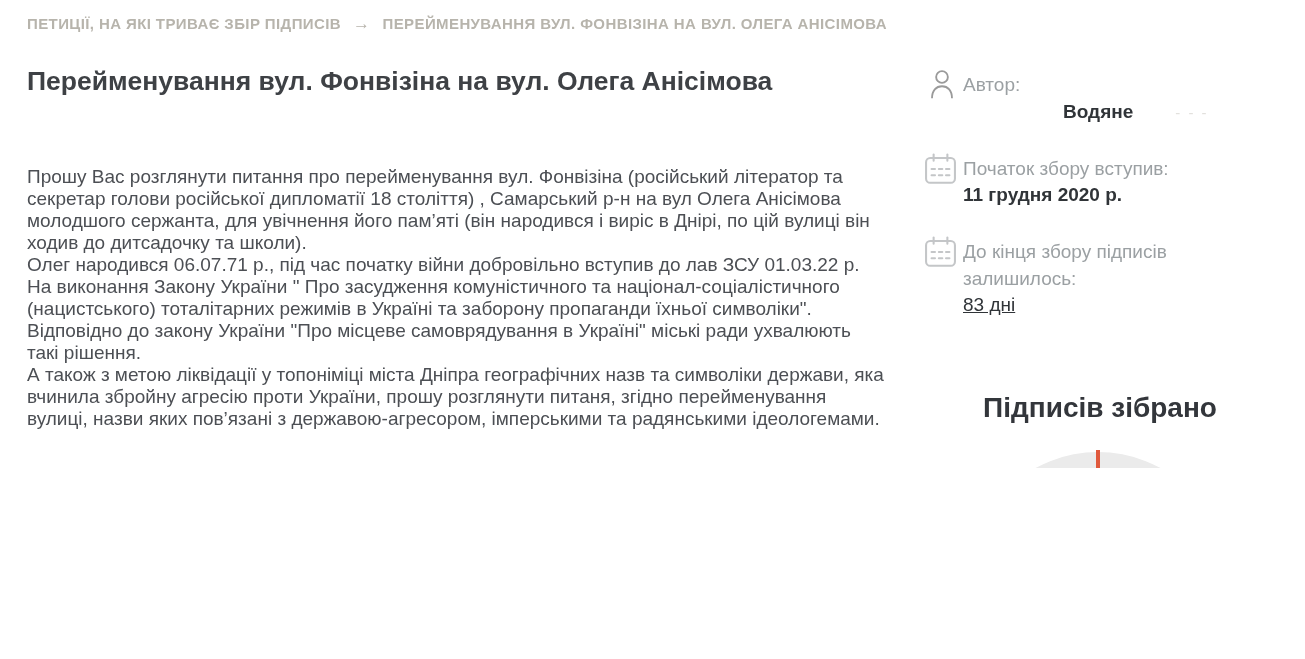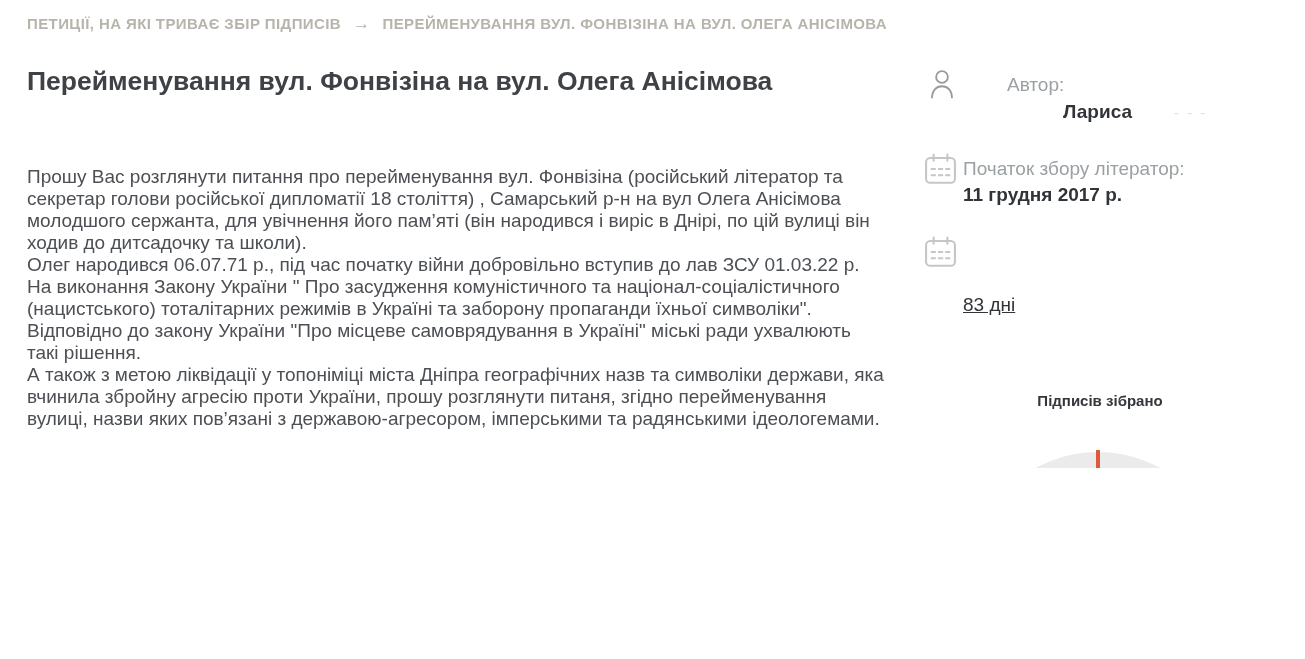--- a/index.html
+++ b/index.html
@@ -68,21 +68,21 @@
     margin-left: 42px;
     font-size: 15px;
   }
 
   
   .gauge-title {
     position: absolute;
     left: 930px; top: 392px;
     width: 340px;
     text-align: center;
-    font-size: 15px;
+    font-size: 28px;
     font-weight: 700;
     color: #33363b;
   }
   .gauge {
     position: absolute;
     left: 968px; top: 452px;
     width: 260px; height: 260px;
   }
   .gauge-ring {
     position: absolute;
@@ -144,54 +144,55 @@
     <p>На виконання Закону України " Про засудження комуністичного та націонал-соціалістичного (нацистського) тоталітарних режимів в Україні та заборону пропаганди їхньої символіки". Відповідно до закону України "Про місцеве самоврядування в Україні" міські ради ухвалюють такі рішення.</p>
     <p>А також з метою ліквідації у топоніміці міста Дніпра географічних назв та символіки держави, яка вчинила збройну агресію проти України, прошу розглянути питаня, згідно перейменування вулиці, назви яких пов’язані з державою-агресором, імперськими та радянськими ідеологемами.</p>
   </div>
 
   <span class="side-icon" style="left:926px; top:66px;">
     <svg width="32" height="34" viewBox="0 0 24 25" fill="none" stroke="#9a9a9a" stroke-width="1.4">
       <circle cx="12" cy="8" r="4.4"></circle>
       <path d="M4.5 24 C4.5 18.2 7.6 14.9 12 14.9 C16.4 14.9 19.5 18.2 19.5 24"></path>
     </svg>
   </span>
-  <div class="side-label" style="left:963px; top:71px;margin-left:44px;">Автор:</div>
+  <div class="side-label" style="left:963px; top:71px;">Автор:</div>
   <div class="side-value" style="left:1063px; top:101px;">
-    <span class="bold">Лариса</span><span class="redacted">- - -</span>
+    <span class="bold">Водяне</span><span class="redacted">- - -</span>
   </div>
 
   <span class="side-icon" style="left:924px; top:153px;">
     <svg width="33" height="32" viewBox="0 0 24 23" fill="none" stroke="#c4c6c8" stroke-width="1.5" stroke-linecap="round">
       <rect x="1.5" y="3.5" width="21" height="18" rx="3"></rect>
       <line x1="7" y1="1" x2="7" y2="5.5"></line>
       <line x1="17" y1="1" x2="17" y2="5.5"></line>
       <line x1="5.5" y1="11.5" x2="8" y2="11.5"></line>
       <line x1="10.8" y1="11.5" x2="13.3" y2="11.5"></line>
       <line x1="16" y1="11.5" x2="18.5" y2="11.5"></line>
       <line x1="5.5" y1="16" x2="8" y2="16"></line>
       <line x1="10.8" y1="16" x2="13.3" y2="16"></line>
       <line x1="16" y1="16" x2="18.5" y2="16"></line>
     </svg>
   </span>
-  <div class="side-label" style="left:963px; top:155px;">Початок збору літератор:</div>
-  <div class="side-value bold" style="left:963px; top:184px;">11 грудня 2017 р.</div>
+  <div class="side-label" style="left:963px; top:155px;">Початок збору вступив:</div>
+  <div class="side-value bold" style="left:963px; top:184px;">11 грудня 2020 р.</div>
 
   <span class="side-icon" style="left:924px; top:236px;">
     <svg width="33" height="32" viewBox="0 0 24 23" fill="none" stroke="#c4c6c8" stroke-width="1.5" stroke-linecap="round">
       <rect x="1.5" y="3.5" width="21" height="18" rx="3"></rect>
       <line x1="7" y1="1" x2="7" y2="5.5"></line>
       <line x1="17" y1="1" x2="17" y2="5.5"></line>
       <line x1="5.5" y1="11.5" x2="8" y2="11.5"></line>
       <line x1="10.8" y1="11.5" x2="13.3" y2="11.5"></line>
       <line x1="16" y1="11.5" x2="18.5" y2="11.5"></line>
       <line x1="5.5" y1="16" x2="8" y2="16"></line>
       <line x1="10.8" y1="16" x2="13.3" y2="16"></line>
       <line x1="16" y1="16" x2="18.5" y2="16"></line>
     </svg>
   </span>
+  <div class="side-label" style="left:963px; top:238px; width:270px;">До кінця збору підписів залишилось:</div>
   <div class="side-value" style="left:963px; top:294px;text-decoration:underline;">83 дні</div>
 
   <div class="gauge-title">Підписів зібрано</div>
 
   <div class="gauge">
     <div class="gauge-ring"></div>
     <div class="gauge-tick"></div>
     <div class="gauge-center">
       <span class="gauge-heart">♥</span>
       <span class="gauge-count">3</span>

